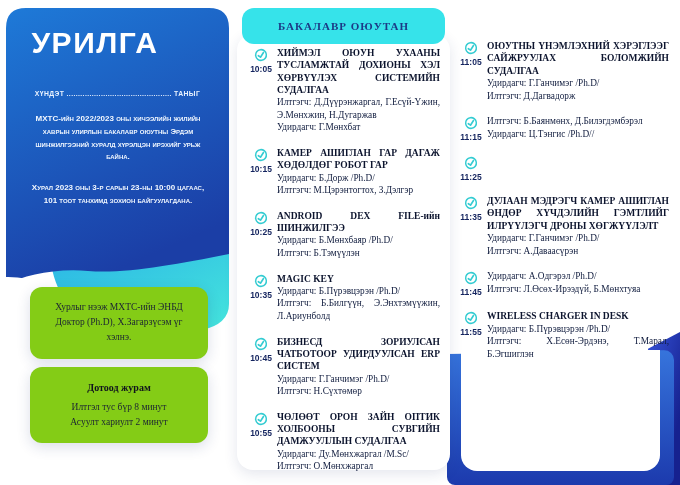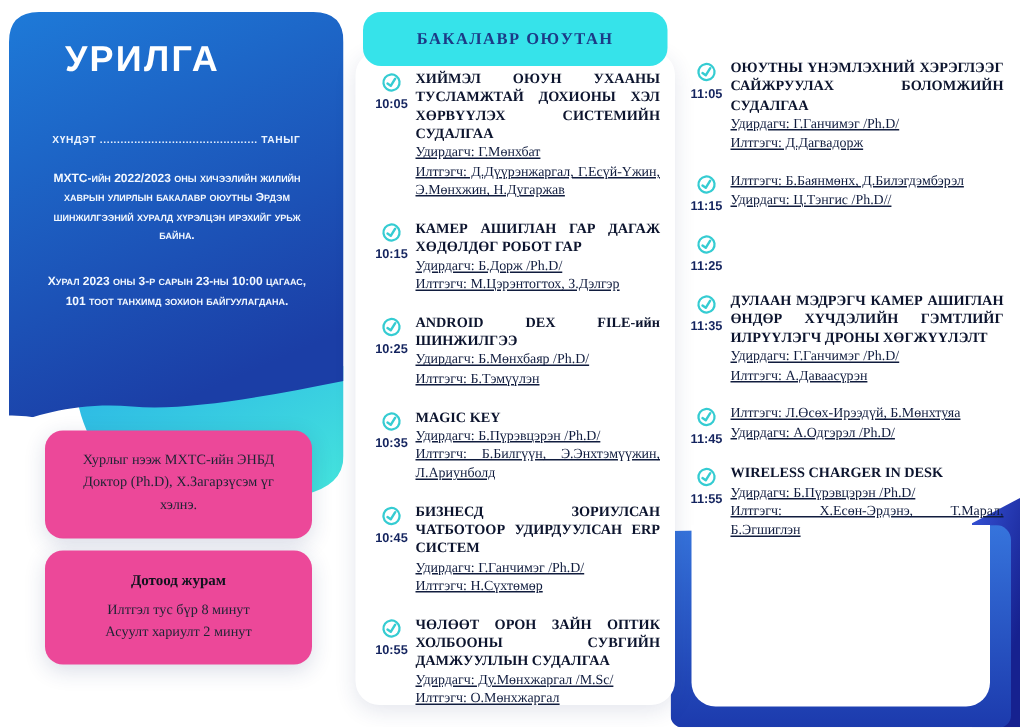--- a/index.html
+++ b/index.html
@@ -2,31 +2,31 @@
 <html><head>
 <meta charset="utf-8">
 <style>
   html,body{margin:0;padding:0;}
   .page{position:relative;width:680px;height:485px;background:#ffffff;overflow:hidden;
         font-family:"Liberation Sans",sans-serif;}
 
   
   .hero-svg{position:absolute;left:6px;top:8px;z-index:1;}
   .hero-title{position:absolute;left:6px;top:26px;width:178px;text-align:center;
-              color:#ffffff;font-size:24px;font-weight:bold;letter-spacing:1.5px;z-index:2;}
+              color:#ffffff;font-size:30px;font-weight:bold;letter-spacing:1.5px;z-index:2;}
   .hero-salutation{position:absolute;left:16px;top:90px;width:203px;text-align:center;
               color:#eaf3ff;font-size:6.8px;font-weight:bold;letter-spacing:.4px;
               text-transform:uppercase;z-index:2;}
   .hero-body{position:absolute;left:24px;top:113px;width:188px;text-align:center;
               color:#f2f8ff;font-size:8px;font-weight:bold;line-height:1.6;
               font-variant:small-caps;z-index:2;}
   .hero-note{position:absolute;left:26px;top:182px;width:184px;text-align:center;
               color:#f2f8ff;font-size:8px;font-weight:bold;line-height:1.6;
               font-variant:small-caps;z-index:2;}
-  .panel-card{position:absolute;left:30px;width:150px;background:#ec4899;border-radius:12px;
+  .panel-card{position:absolute;left:30px;width:150px;background:#84cc16;border-radius:12px;
               box-shadow:0 4px 14px rgba(30,50,110,.16);text-align:center;
               font-family:"Liberation Serif",serif;color:#1c2433;z-index:3;
               padding:13px 14px;font-size:9.5px;line-height:1.6;}
   .card-opening{top:287px;}
   .card-rules{top:367px;}
   .card-rules .rules-title{font-weight:bold;font-size:10px;margin-bottom:4px;color:#10131d;text-align:center;}
 
   
   .pill{position:absolute;left:242px;top:8px;width:203px;height:36px;border-radius:12px;
         background:#36e3ea;display:flex;align-items:center;justify-content:center;
@@ -40,21 +40,21 @@
   .late-col{position:absolute;left:455px;top:40px;width:214px;display:flex;
         flex-direction:column;gap:13px;z-index:5;}
   .sched-item{display:flex;align-items:flex-start;}
   .item-left{width:32px;flex:0 0 32px;display:flex;flex-direction:column;align-items:center;}
   .check-icon{width:14px;height:14px;transform:rotate(-8deg);margin-top:1px;}
   .item-time{font-size:8.5px;font-weight:bold;color:#13235e;margin-top:2px;
         font-family:"Liberation Sans",sans-serif;}
   .item-body{flex:1;font-family:"Liberation Serif",serif;color:#101c3e;}
   .item-title{font-size:9.5px;font-weight:bold;line-height:1.3;color:#0c142e;
         text-align:justify;}
-  .item-detail{font-size:9.3px;line-height:1.35;text-align:justify;text-decoration:underline;}
+  .item-detail{font-size:9.3px;line-height:1.35;text-align:justify;}
   .item-detail span{display:block;}
 
   
   .flap-right{position:absolute;left:648px;top:332px;width:32px;height:153px;z-index:1;
         background:linear-gradient(105deg,#3552d6 0%,#16218f 75%);
         clip-path:polygon(0 11%,100% 0,100% 100%,0 100%);}
   .frame-outer{position:absolute;left:447px;top:350px;width:227px;height:135px;z-index:2;
         background:linear-gradient(180deg,#3674dc,#1c3aad);border-radius:10px 10px 8px 8px;
         clip-path:polygon(0 3%,100% 0,100% 100%,0 100%);}
   .frame-inner{position:absolute;left:461px;top:350px;width:199px;height:121px;z-index:3;
@@ -105,22 +105,22 @@
     <div class="item-left">
       <svg class="check-icon" viewBox="0 0 24 24">
         <circle cx="12" cy="12" r="9.2" fill="none" stroke="#35ccd2" stroke-width="2.6"></circle>
         <path d="M7.3 12.6 L10.6 15.6 L16.8 8.3" fill="none" stroke="#35ccd2" stroke-width="2.8" stroke-linecap="round" stroke-linejoin="round"></path>
       </svg>
       <div class="item-time">10:05</div>
     </div>
     <div class="item-body">
       <div class="item-title">ХИЙМЭЛ ОЮУН УХААНЫ ТУСЛАМЖТАЙ ДОХИОНЫ ХЭЛ ХӨРВҮҮЛЭХ СИСТЕМИЙН СУДАЛГАА</div>
       <div class="item-detail">
+        <span>Илтгэгч: Д.Дүүрэнжаргал, Г.Есүй-Үжин, Э.Мөнхжин, Н.Дугаржав</span>
         <span>Удирдагч: Г.Мөнхбат</span>
-        <span>Илтгэгч: Д.Дүүрэнжаргал, Г.Есүй-Үжин, Э.Мөнхжин, Н.Дугаржав</span>
       </div>
     </div>
   </div>
 
   <div class="sched-item">
     <div class="item-left">
       <svg class="check-icon" viewBox="0 0 24 24">
         <circle cx="12" cy="12" r="9.2" fill="none" stroke="#35ccd2" stroke-width="2.6"></circle>
         <path d="M7.3 12.6 L10.6 15.6 L16.8 8.3" fill="none" stroke="#35ccd2" stroke-width="2.8" stroke-linecap="round" stroke-linejoin="round"></path>
       </svg>
@@ -272,22 +272,22 @@
   <div class="sched-item">
     <div class="item-left">
       <svg class="check-icon" viewBox="0 0 24 24">
         <circle cx="12" cy="12" r="9.2" fill="none" stroke="#35ccd2" stroke-width="2.6"></circle>
         <path d="M7.3 12.6 L10.6 15.6 L16.8 8.3" fill="none" stroke="#35ccd2" stroke-width="2.8" stroke-linecap="round" stroke-linejoin="round"></path>
       </svg>
       <div class="item-time">11:45</div>
     </div>
     <div class="item-body">
       <div class="item-detail">
+        <span>Удирдагч: А.Одгэрэл /Ph.D/</span>
         <span>Илтгэгч: Л.Өсөх-Ирээдүй, Б.Мөнхтуяа</span>
-        <span>Удирдагч: А.Одгэрэл /Ph.D/</span>
       </div>
     </div>
   </div>
 
   <div class="sched-item">
     <div class="item-left">
       <svg class="check-icon" viewBox="0 0 24 24">
         <circle cx="12" cy="12" r="9.2" fill="none" stroke="#35ccd2" stroke-width="2.6"></circle>
         <path d="M7.3 12.6 L10.6 15.6 L16.8 8.3" fill="none" stroke="#35ccd2" stroke-width="2.8" stroke-linecap="round" stroke-linejoin="round"></path>
       </svg>

